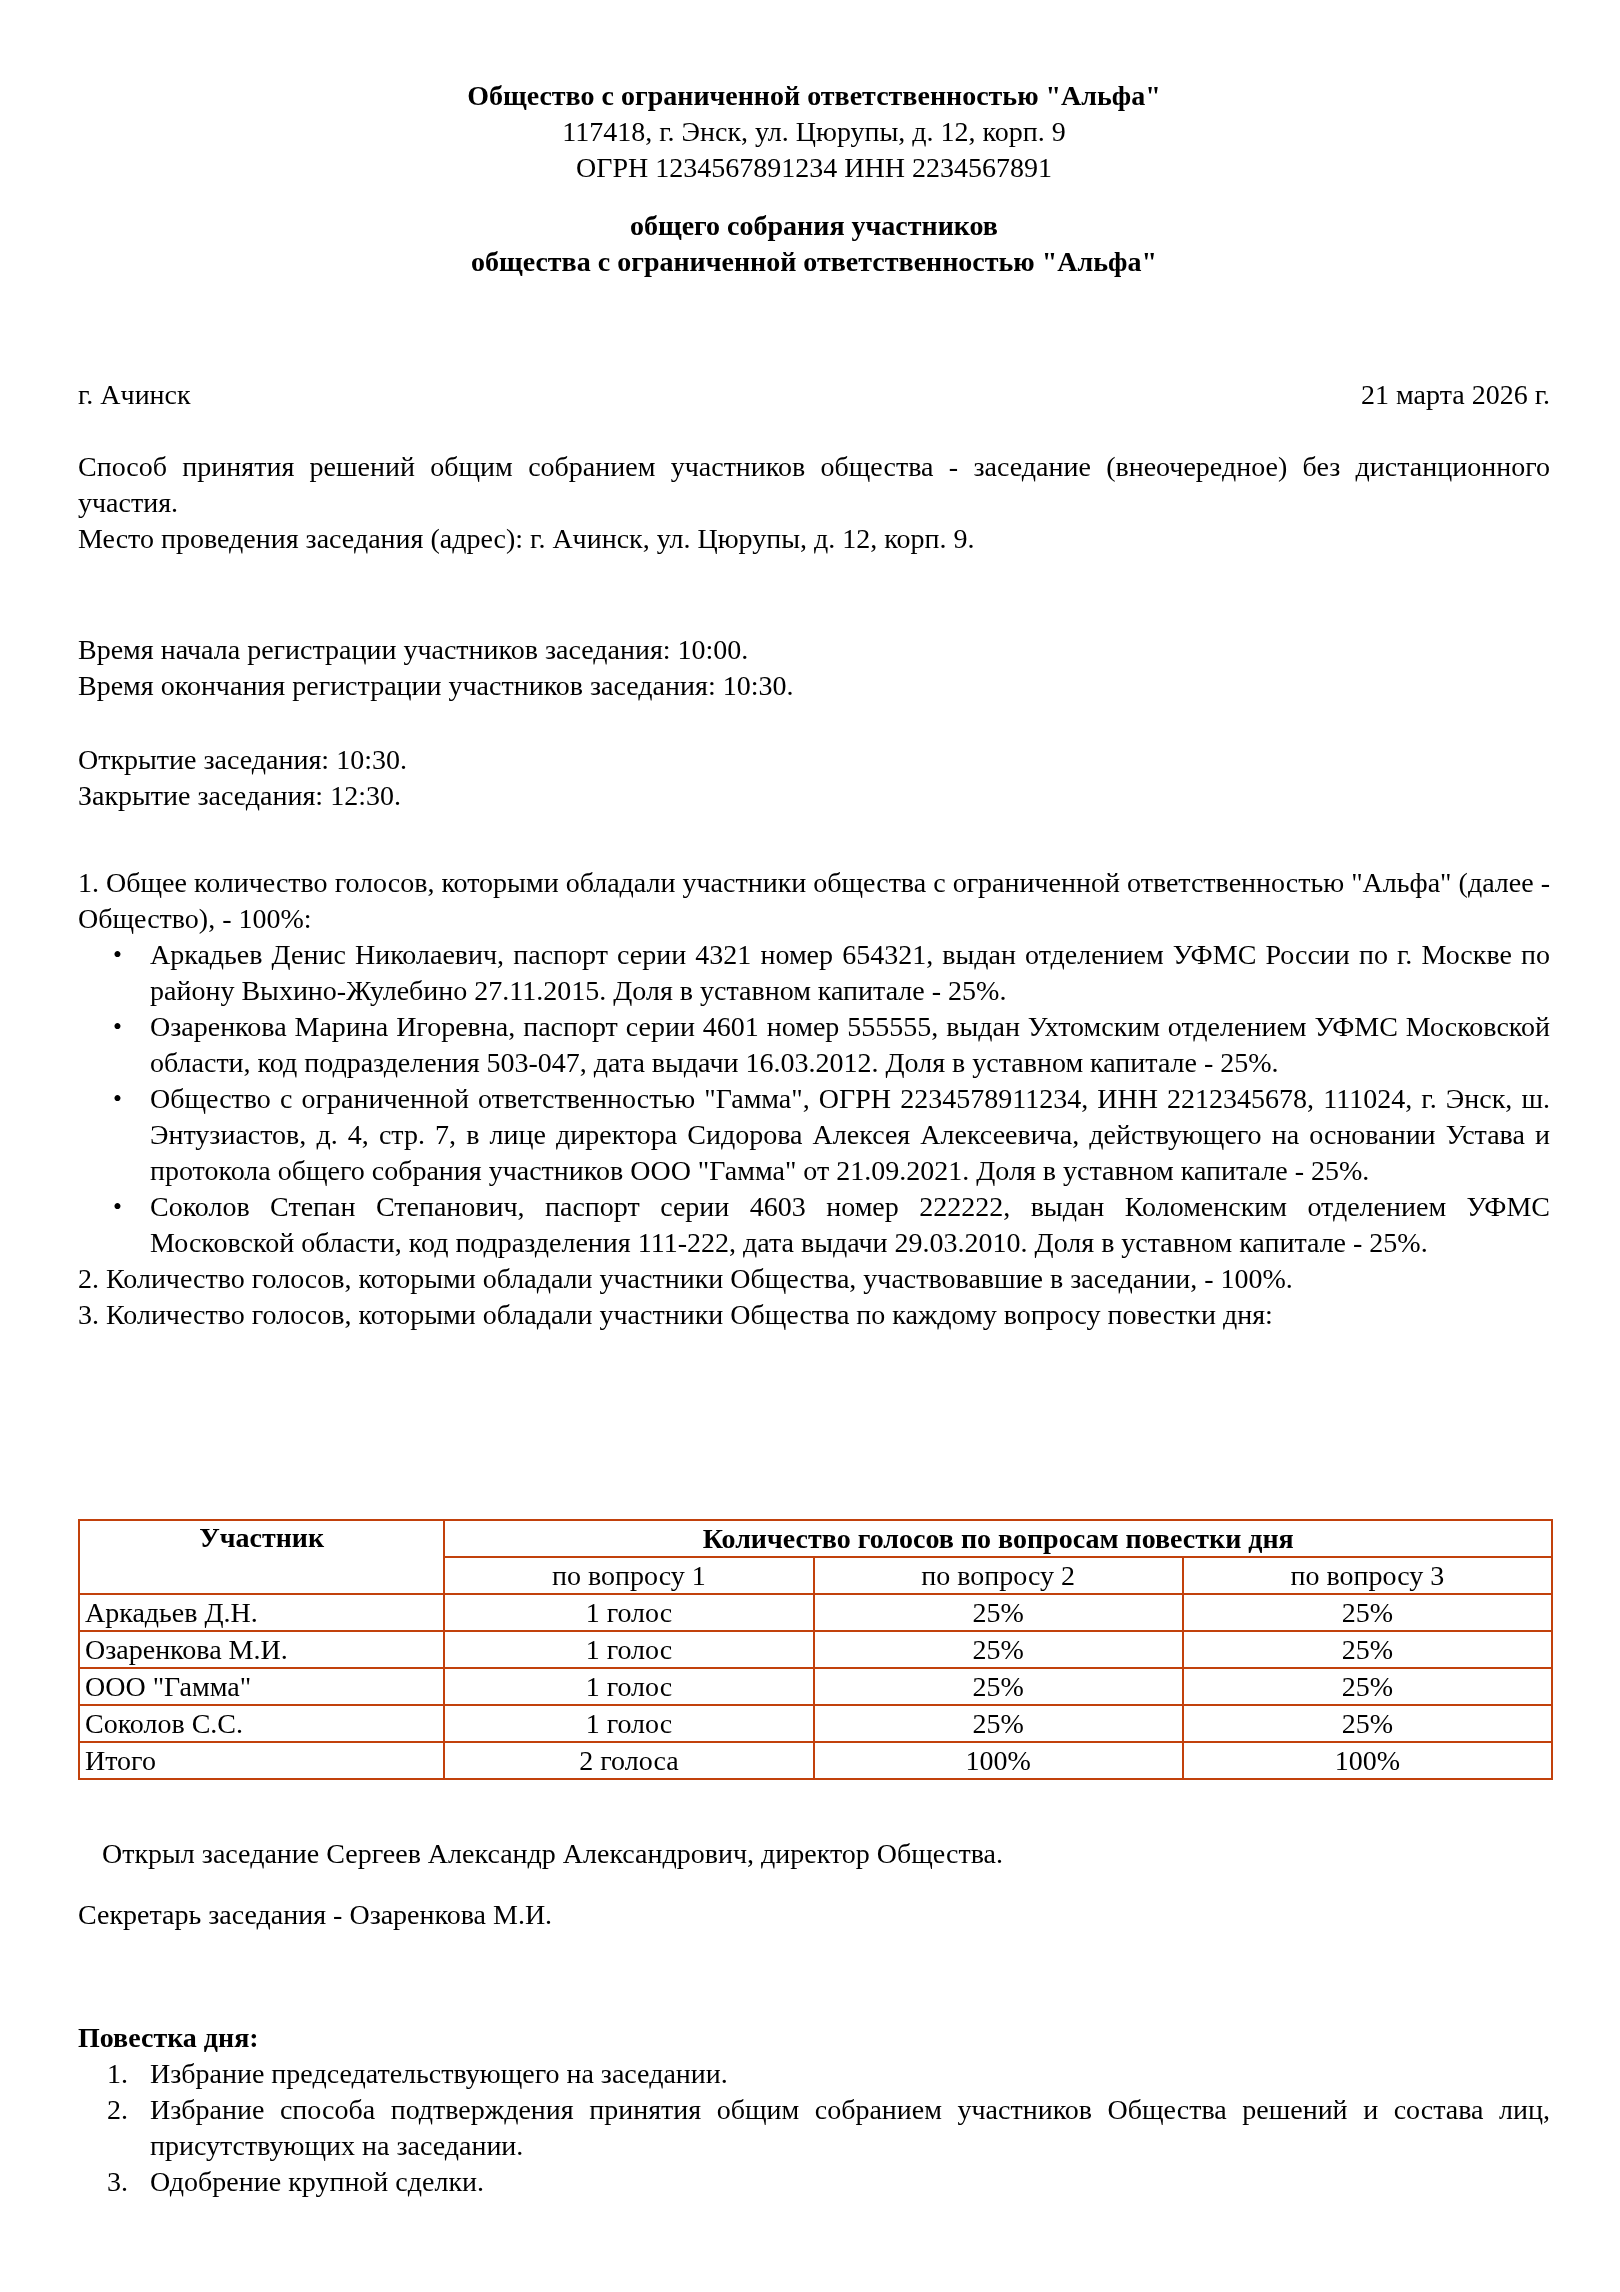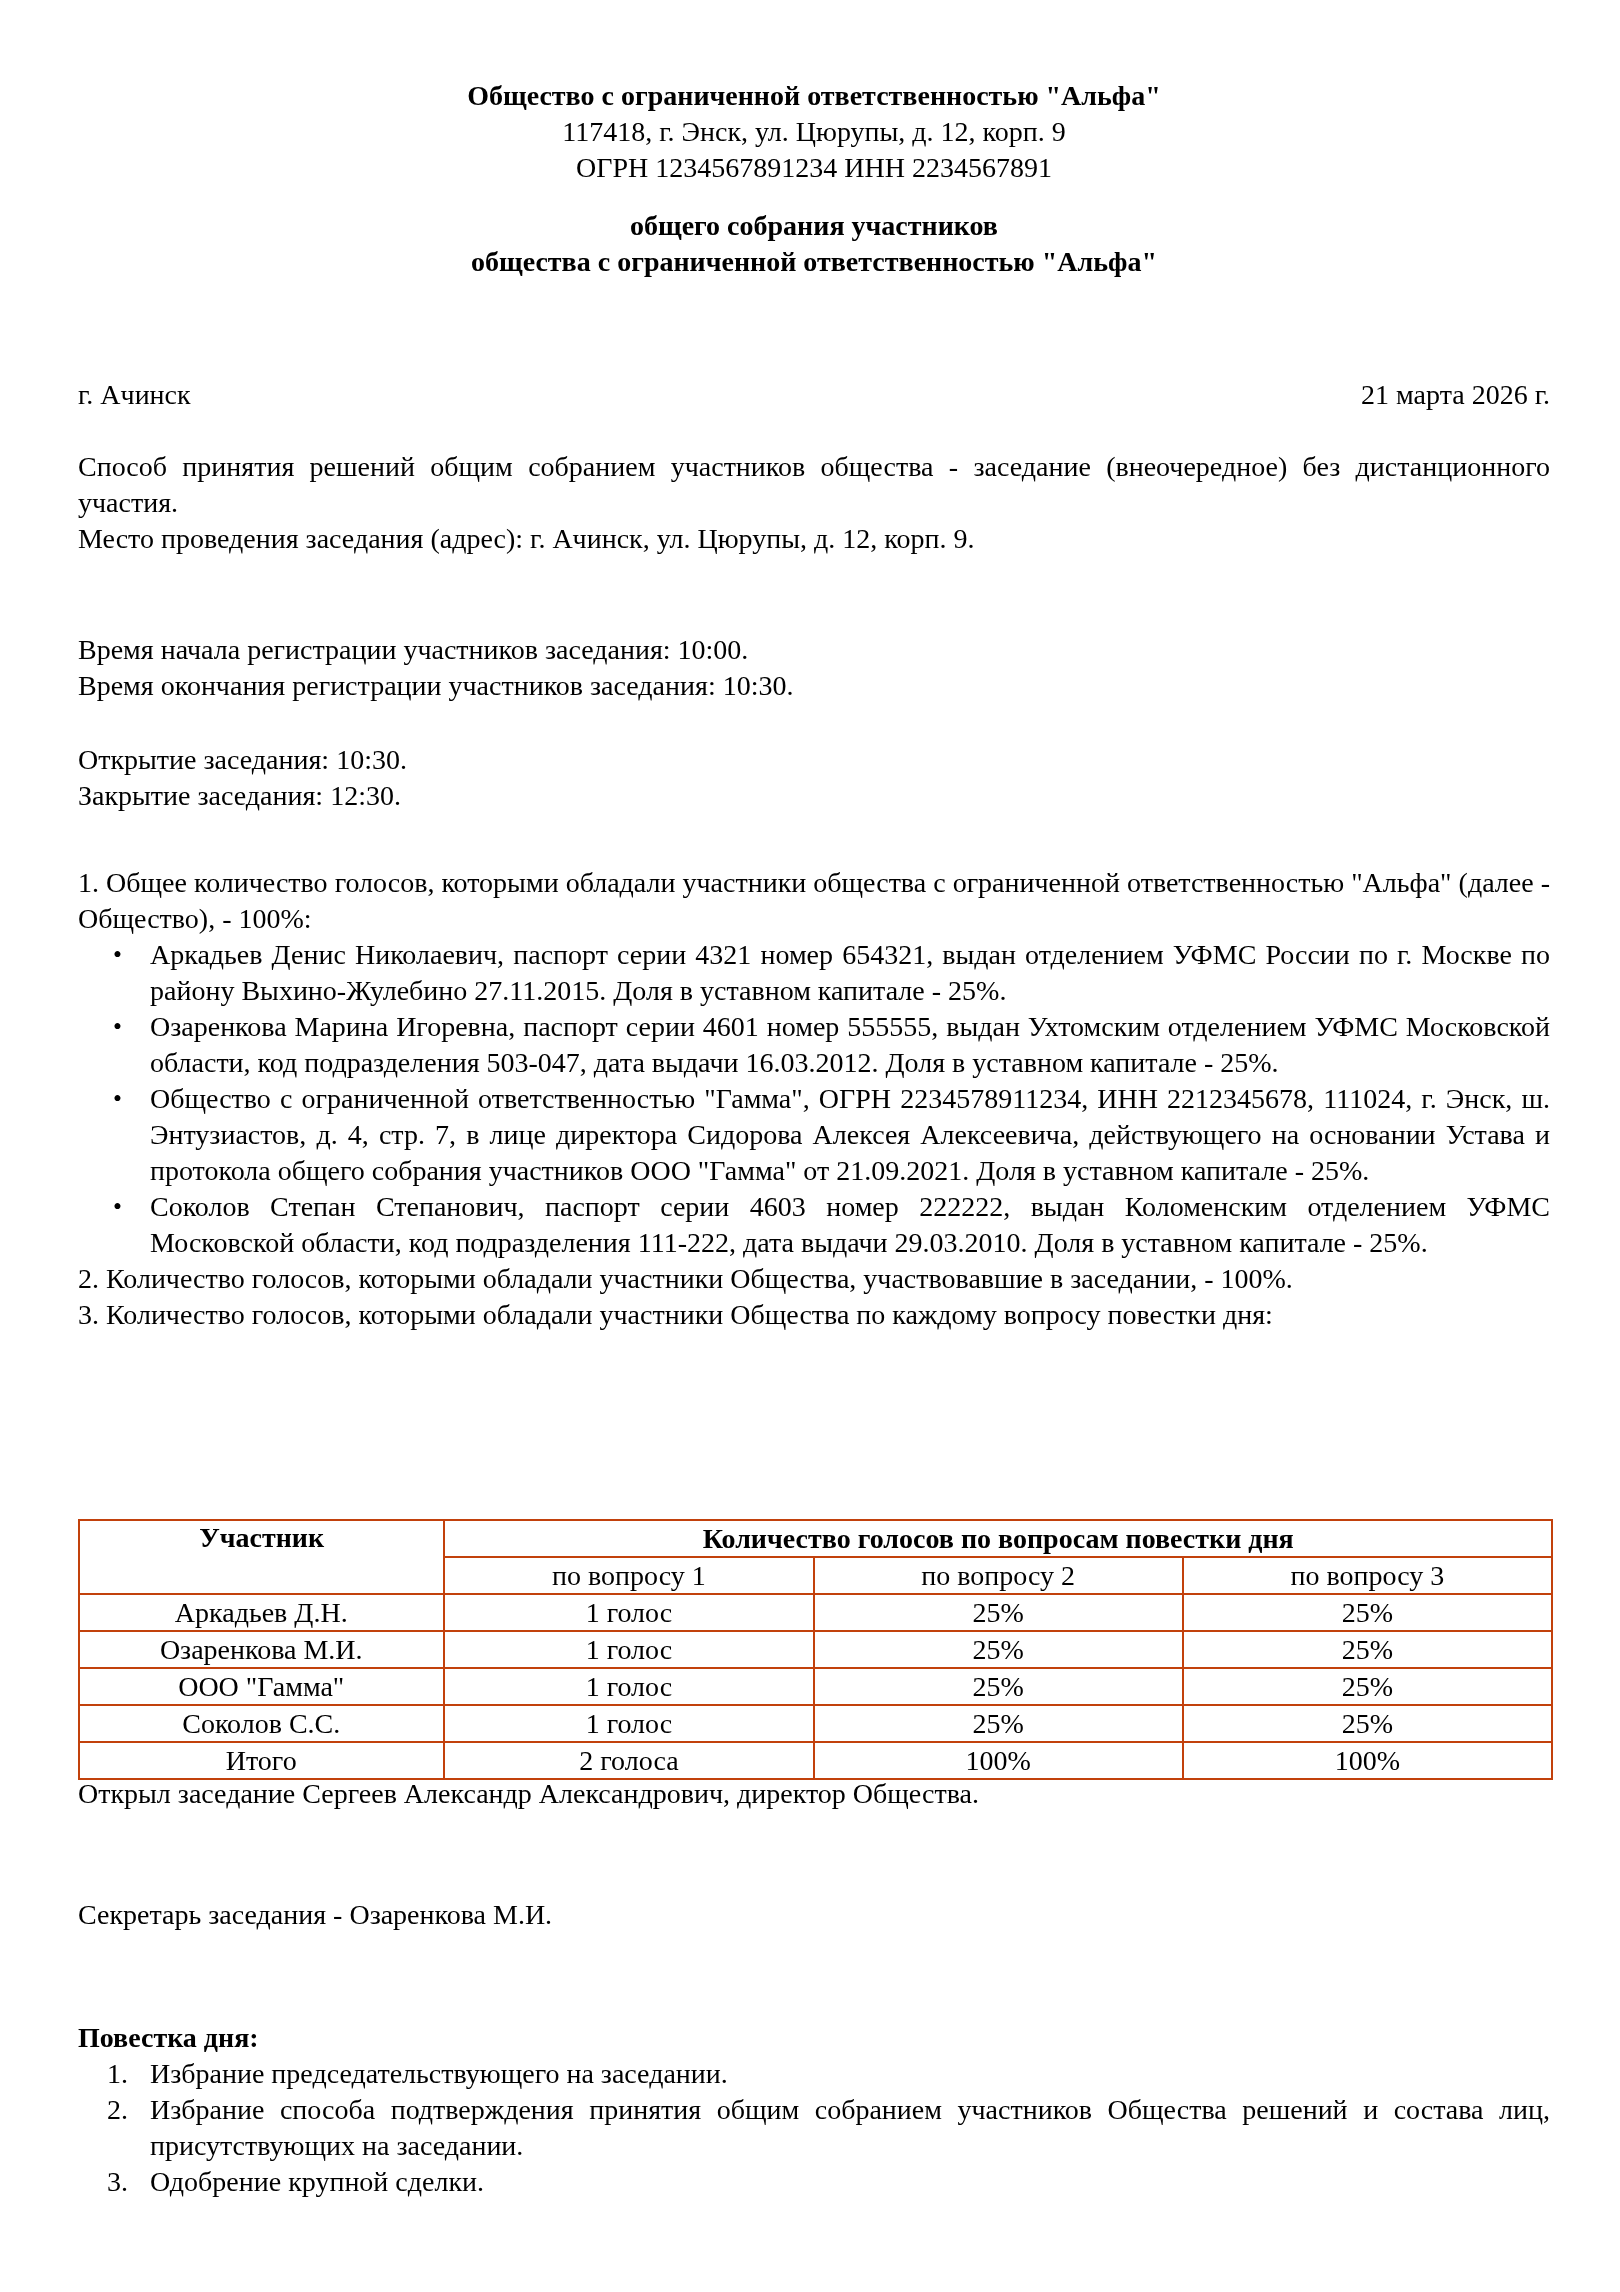--- a/index.html
+++ b/index.html
@@ -19,21 +19,21 @@
   ul.bullets { margin: 0; padding: 0 0 0 72px; list-style: none; }
   ul.bullets li { position: relative; text-align: justify; line-height: 36px; }
   ul.bullets li .bullet { position: absolute; left: -37px; top: 0; font-size: 25.5px; }
   table.votes {
     position: absolute; left: 0; top: 1519px; width: 1475px;
     border-collapse: collapse; font-size: 28px; line-height: 33px;
   }
   table.votes td, table.votes th { border: 2px solid #c2410c; padding: 0 5.9px; height: 35px; }
   table.votes th { font-weight: bold; text-align: center; }
   table.votes td.num { text-align: center; }
-  table.votes td.name { text-align: center; padding-left: 5px; }
+  table.votes td.name { text-align: left; padding-left: 5px; }
   ol.agenda { margin: 0; padding: 0 0 0 72px; list-style: none; }
   ol.agenda li { position: relative; text-align: justify; line-height: 36px; }
   ol.agenda li .num { position: absolute; left: -43px; top: 0; }
 </style>
 </head>
 <body>
 
 <div class="page">
 
   <div class="header center line">
@@ -122,21 +122,21 @@
     </tr>
     <tr>
       <td class="name">Итого</td>
       <td class="num">2 голоса</td>
       <td class="num">100%</td>
       <td class="num">100%</td>
     </tr>
   </tbody>
     </table>
 
-  <div class="block" style="top:1776px;">Открыл заседание Сергеев Александр Александрович, директор Общества.</div>
+  <div class="block" style="top:1836px;margin-left:24px;">Открыл заседание Сергеев Александр Александрович, директор Общества.</div>
   <div class="block" style="top:1897px;">Секретарь заседания - Озаренкова М.И.</div>
 
   <div class="block" style="top:1993px;margin-top:27px;">
     <div class="bold">Повестка дня:</div>
     <ol class="agenda">
       <li><span class="num">1.</span><span>Избрание председательствующего на заседании.</span></li>
       <li><span class="num">2.</span><span>Избрание способа подтверждения принятия общим собранием участников Общества решений и состава лиц, присутствующих на заседании.</span></li>
       <li><span class="num">3.</span><span>Одобрение крупной сделки.</span></li>
     </ol>
   </div>

